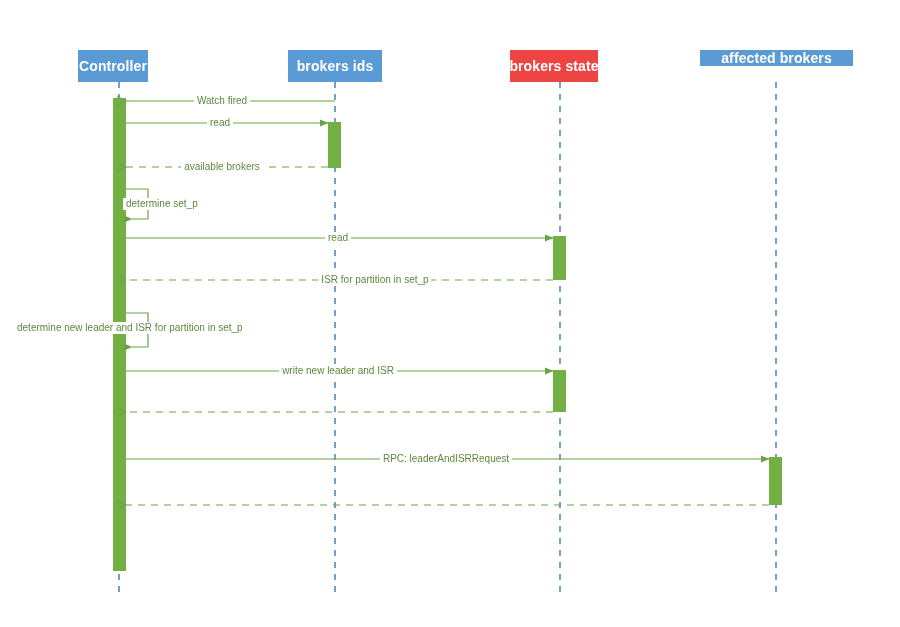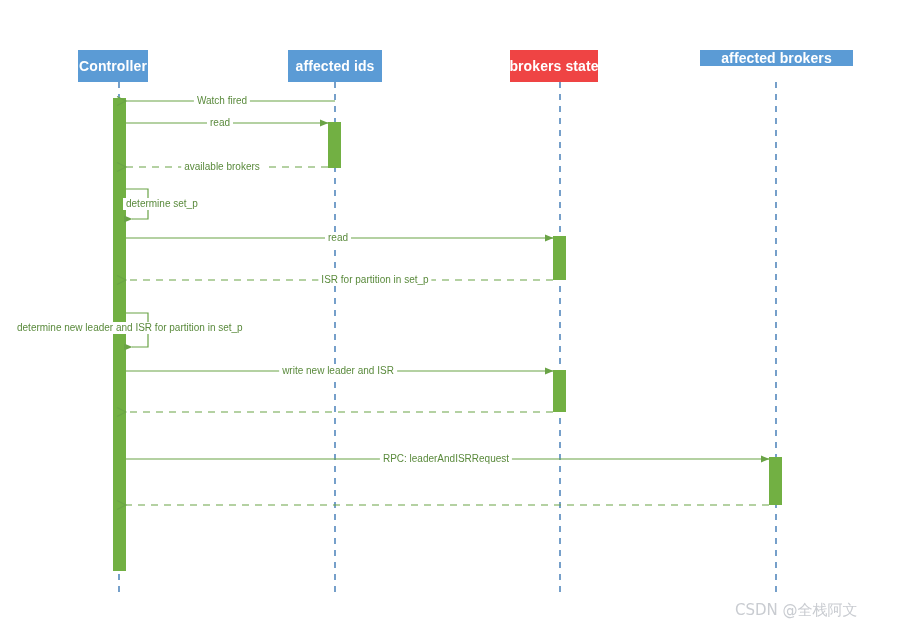--- a/index.html
+++ b/index.html
@@ -105,36 +105,35 @@
         <line x1="126" y1="459" x2="769" y2="459" stroke="#6aa346" stroke-width="1.2" marker-end="url(#arrow-filled)"></line>
         <line x1="769" y1="505" x2="126" y2="505" stroke="#6aa346" stroke-width="1.2" stroke-dasharray="7,6" marker-end="url(#arrow-open-rev)"></line>
       </g>
   </svg>
 
   <div id="participants-layer">
       <div class="participant-box" style="left: 78px; top: 50px; width: 70px; height: 32px; background: rgb(91, 155, 213); color: rgb(255, 255, 255);">
         <span>Controller</span>
       </div>
       <div class="participant-box" style="left: 288px; top: 50px; width: 94px; height: 32px; background: rgb(91, 155, 213); color: rgb(255, 255, 255);">
-        <span>affected ids</span>
+        <span>brokers ids</span>
       </div>
       <div class="participant-box" style="left: 510px; top: 50px; width: 88px; height: 32px; background: #ef4444; color: rgb(255, 255, 255);">
         <span>brokers state</span>
       </div>
       <div class="participant-box" style="left: 700px; top: 50px; width: 153px; height: 16px; background: rgb(91, 155, 213); color: rgb(255, 255, 255);">
         <span>affected brokers</span>
       </div>
     </div>
   <div id="labels-layer">
       <div class="msg-label" style="color: rgb(90, 138, 60); left: 222px; top: 101px;">Watch fired</div>
       <div class="msg-label" style="color: rgb(90, 138, 60); left: 220px; top: 123px;">read</div>
       <div class="msg-label" style="color: rgb(90, 138, 60); left: 222px; top: 167px;">available brokers</div>
       <div class="msg-label left-anchor" style="color: rgb(90, 138, 60); left: 81px; top: 204px; margin-left: 42px;">determine set_p</div>
       <div class="msg-label" style="color: rgb(90, 138, 60); left: 338px; top: 238px;">read</div>
       <div class="msg-label" style="color: rgb(90, 138, 60); left: 338px; top: 280px; margin-left: 37px;">ISR for partition in set_p</div>
       <div class="msg-label left-anchor" style="color: rgb(90, 138, 60); left: 14px; top: 328px;">determine new leader and ISR for partition in set_p</div>
       <div class="msg-label" style="color: rgb(90, 138, 60); left: 338px; top: 371px;">write new leader and ISR</div>
       <div class="msg-label" style="color: rgb(90, 138, 60); left: 446px; top: 459px;">RPC: leaderAndISRRequest</div>
     </div>
 
-  <div class="watermark" style="left: 735px; top: 601px; color: rgb(201, 204, 209);">CSDN @全栈阿文</div>
 
 </div>
 
 </body></html>

